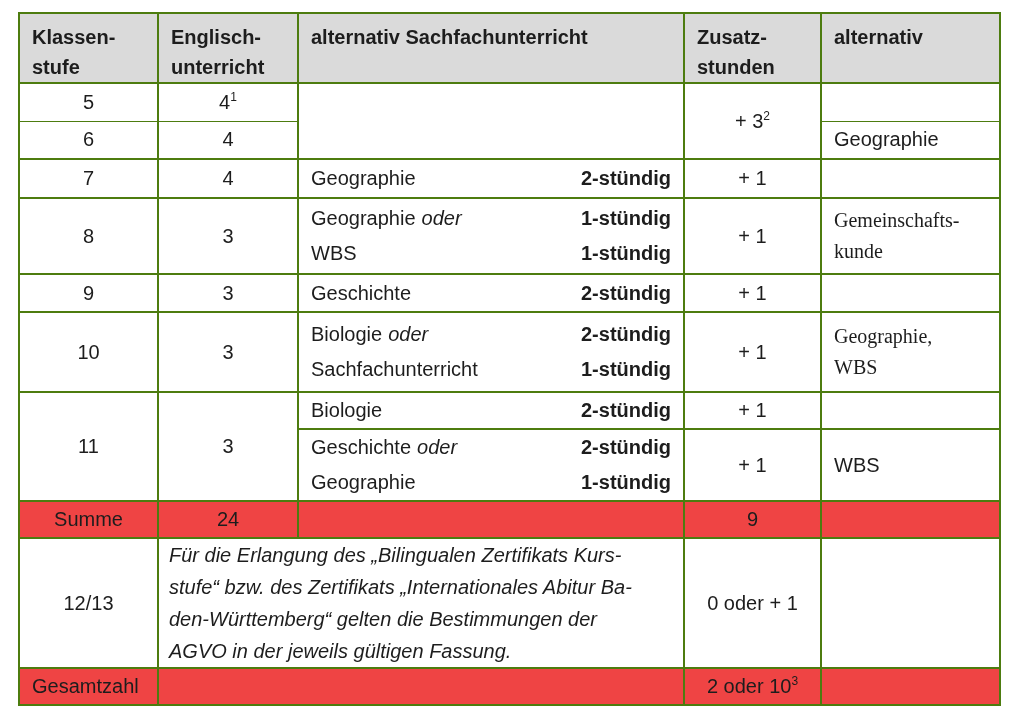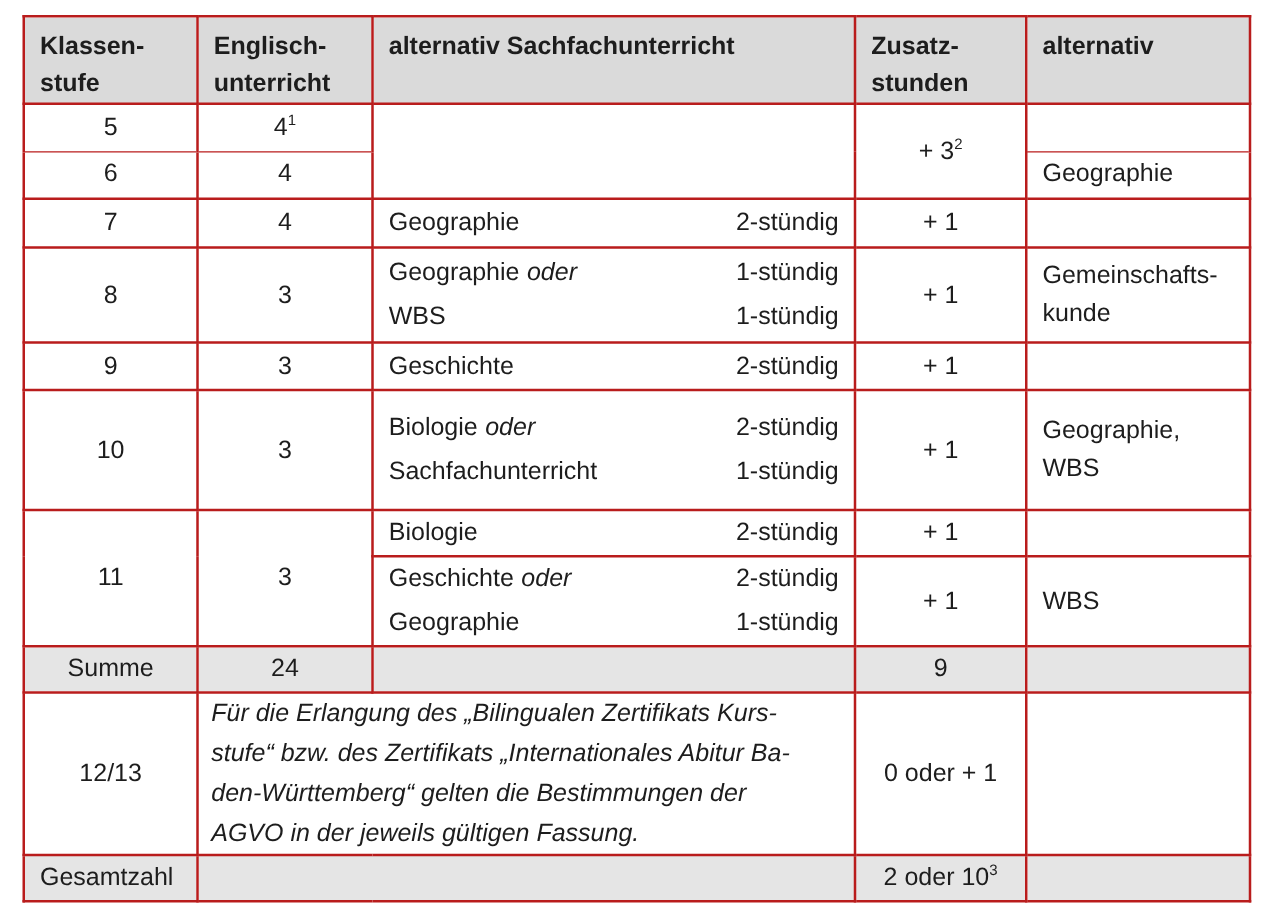--- a/index.html
+++ b/index.html
@@ -12,50 +12,50 @@
     color: #1d1d1d;
   }
   table.stundentafel {
     border-collapse: collapse;
     table-layout: fixed;
     width: 981px;
     margin: 12px 0 0 18px;
     font-size: 20px;
   }
   td, th {
-    border: 2px solid #b91c1c;
+    border: 2px solid #4d7c0f;
     vertical-align: middle;
     padding: 0 12px;
     font-weight: normal;
     overflow: hidden;
   }
   
   tr.hdr th {
     background: #dadada;
     font-weight: bold;
     text-align: left;
     vertical-align: top;
     padding-top: 8px;
     line-height: 30px;
     white-space: pre-line;
   }
-  tr.gray td { background: #e5e5e5; }
+  tr.gray td { background: #ef4444; }
   .c  { text-align: center; padding: 0 4px; }
   .lab { text-align: left; }
-  .pre { white-space: pre-line; }
+  .pre { white-space: pre-line; font-family: Liberation Serif, serif; }
   .alt { line-height: 31px; }
   
   .fl {
     display: flex;
     justify-content: space-between;
     align-items: baseline;
     line-height: 35px;
   }
   .oder { margin-left: 0.3em; margin-top: 21px; }
-  .std { text-align: left; }
+  .std { text-align: left; font-weight: bold; }
   
   .tb { border-bottom-width: 1px; }
   .tt { border-top-width: 1px; }
   sup {
     font-size: 60%;
     line-height: 0;
     vertical-align: super;
   }
   
   .cert {
@@ -140,21 +140,21 @@
     <td>
       <div class="fl">
         <span><span>Geschichte</span></span>
         <span class="std">2-stündig</span>
       </div>
     </td>
     <td class="c">+ 1</td>
     <td class="alt"></td>
   </tr>
 
-  <tr style="height:96px">
+  <tr style="height:80px">
     <td class="c">10</td>
     <td class="c">3</td>
     <td>
       <div class="fl">
         <span><span>Biologie</span><i class="oder">oder</i></span>
         <span class="std">2-stündig</span>
       </div>
       <div class="fl">
         <span><span>Sachfachunterricht</span></span>
         <span class="std">1-stündig</span>

